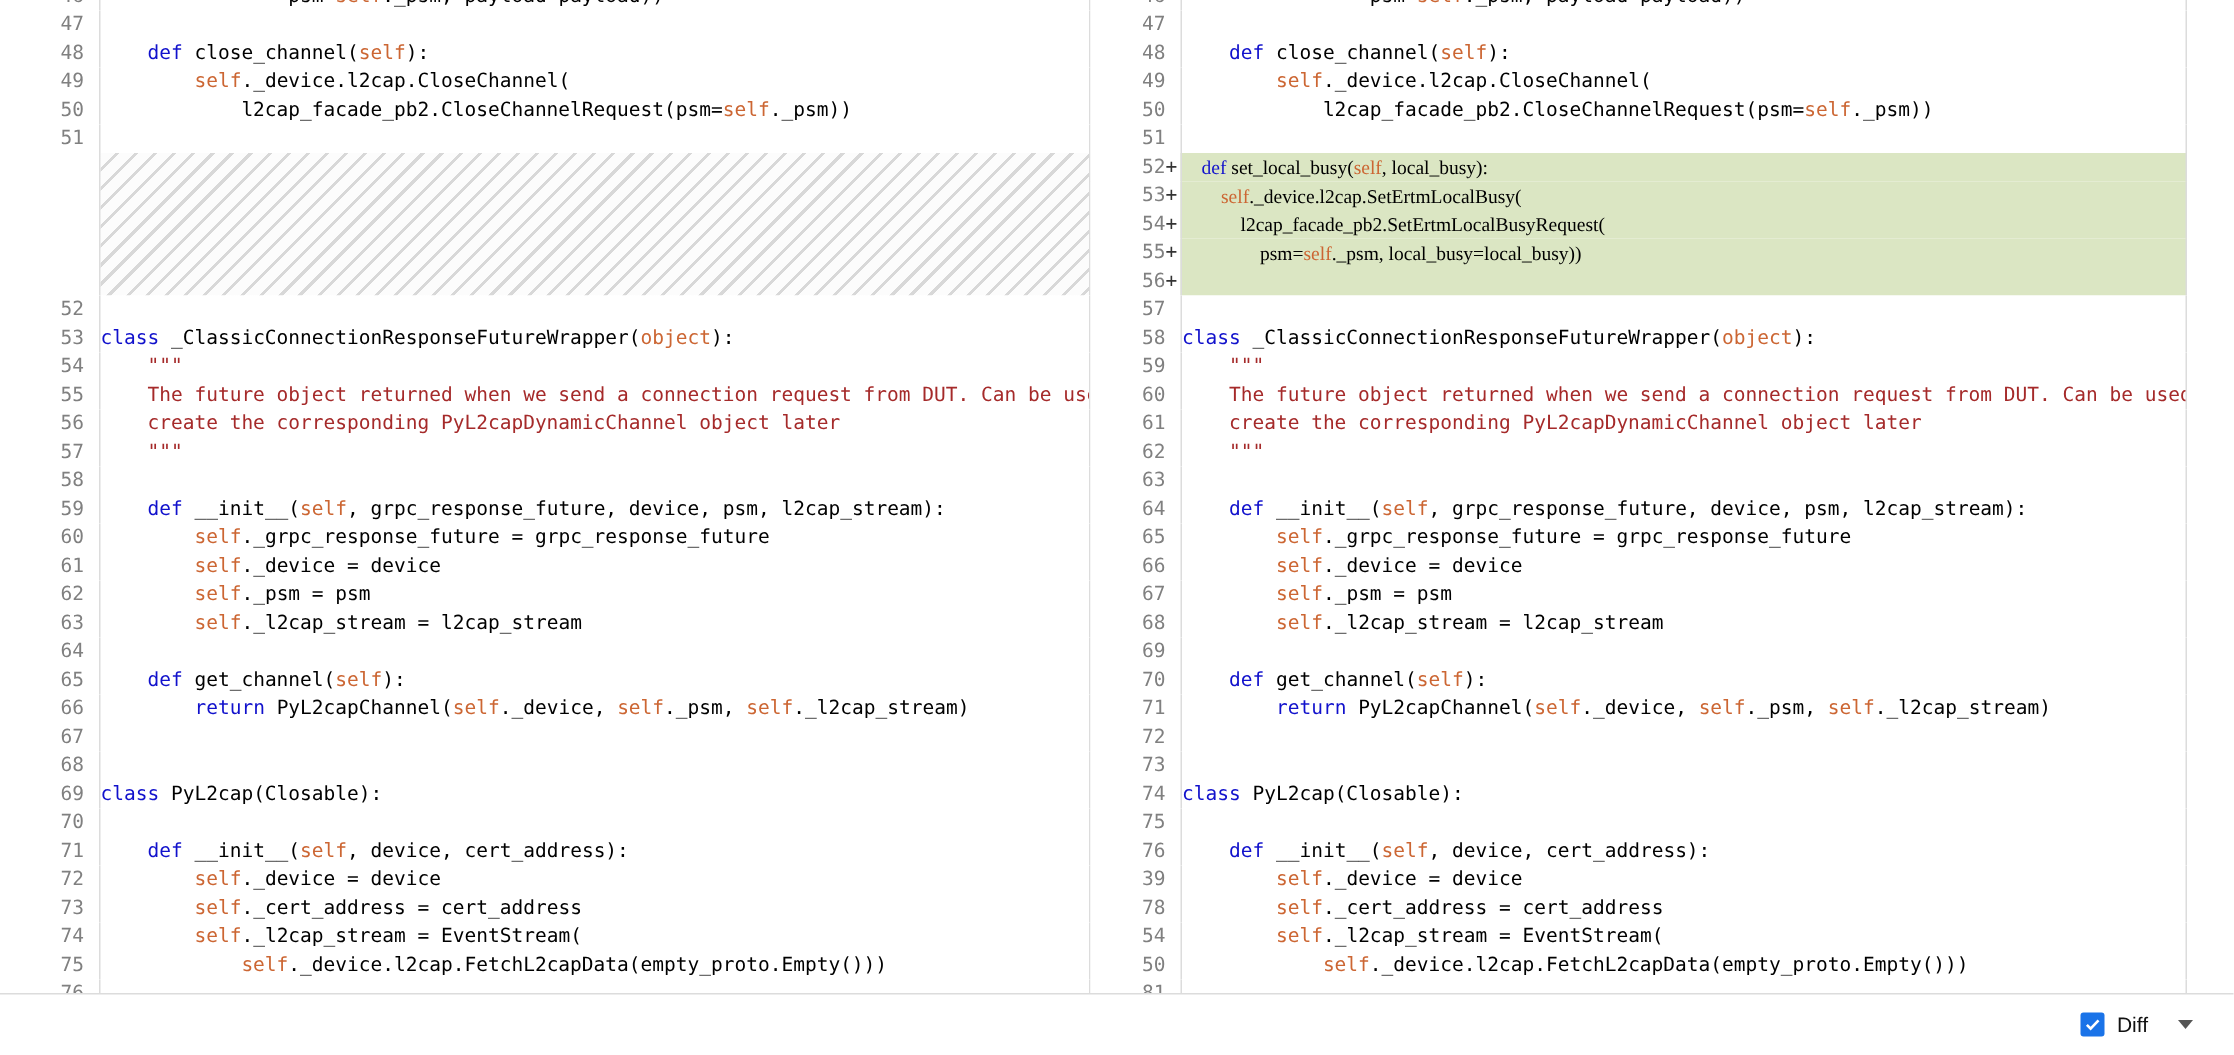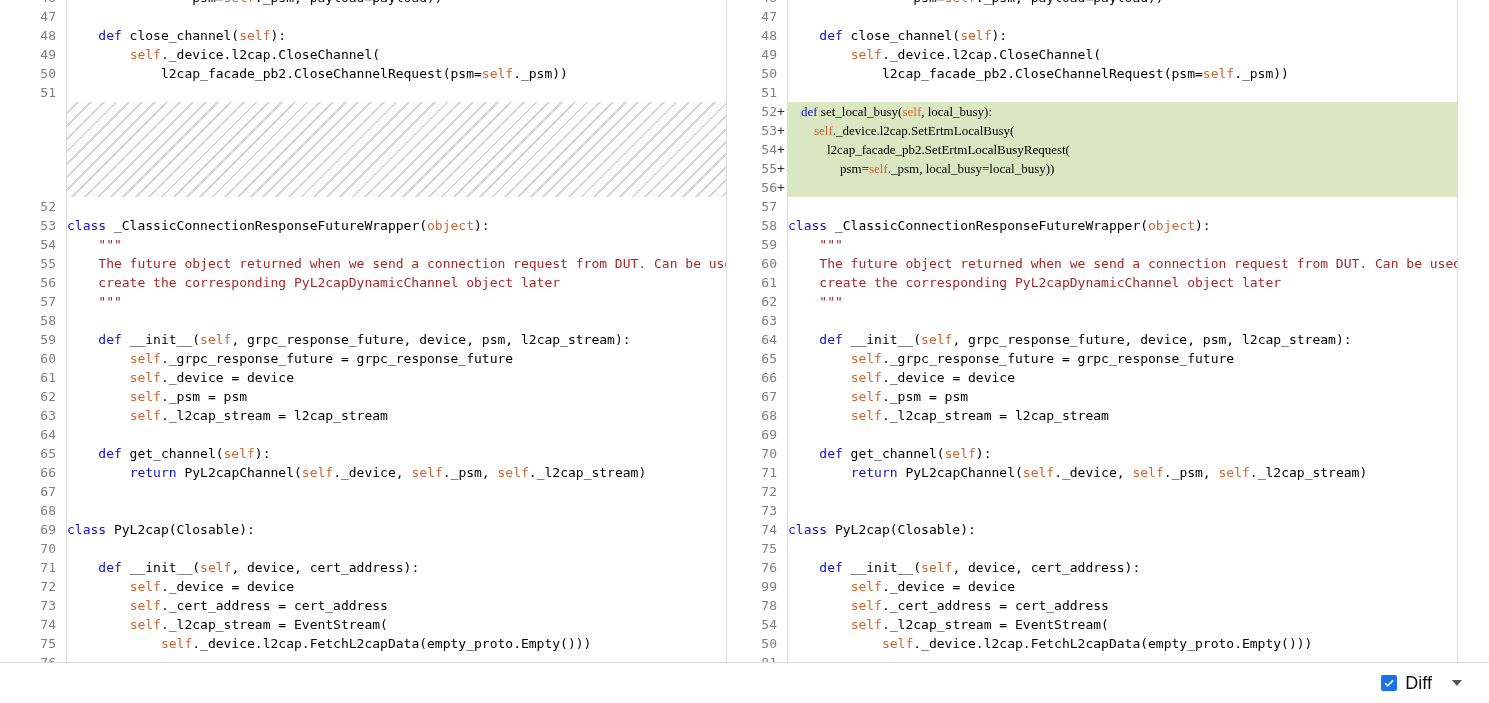--- a/index.html
+++ b/index.html
@@ -100,21 +100,21 @@
     width: 16px; height: 16px;
     border-radius: 2px;
     background: var(--checkbox-blue, #1a73e8);
     display: flex; align-items: center; justify-content: center;
     cursor: pointer;
     flex: none;
   }
   .checkbox svg { width: 12px; height: 12px; display: block; }
   .footer-label {
     margin-left: 8px;
-    font-size: 18px;
+    font-size: 14px;
     color: #111111;
   }
   .caret {
     margin-left: 20px;
     width: 0; height: 0;
     border-left: 5px solid transparent;
     border-right: 5px solid transparent;
     border-top: 6px solid var(--caret, #555555);
     cursor: pointer;
     flex: none;
@@ -564,21 +564,21 @@
         </div>
         <div class="row">
           <div class="gutter">
             <span class="num">76</span>
             <span class="mark"></span>
           </div>
           <div class="content"><span class="t-p">    </span><span class="t-k">def</span><span class="t-p"> __init__(</span><span class="t-s">self</span><span class="t-p">, device, cert_address):</span></div>
         </div>
         <div class="row">
           <div class="gutter">
-            <span class="num">99</span>
+            <span class="num">39</span>
             <span class="mark"></span>
           </div>
           <div class="content"><span class="t-p">        </span><span class="t-s">self</span><span class="t-p">._device = device</span></div>
         </div>
         <div class="row">
           <div class="gutter">
             <span class="num">78</span>
             <span class="mark"></span>
           </div>
           <div class="content"><span class="t-p">        </span><span class="t-s">self</span><span class="t-p">._cert_address = cert_address</span></div>

